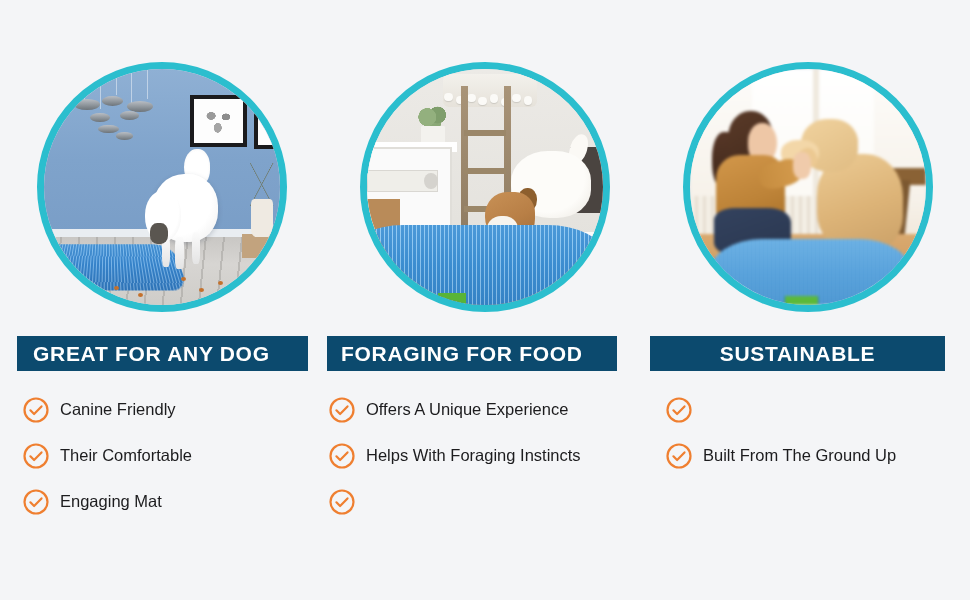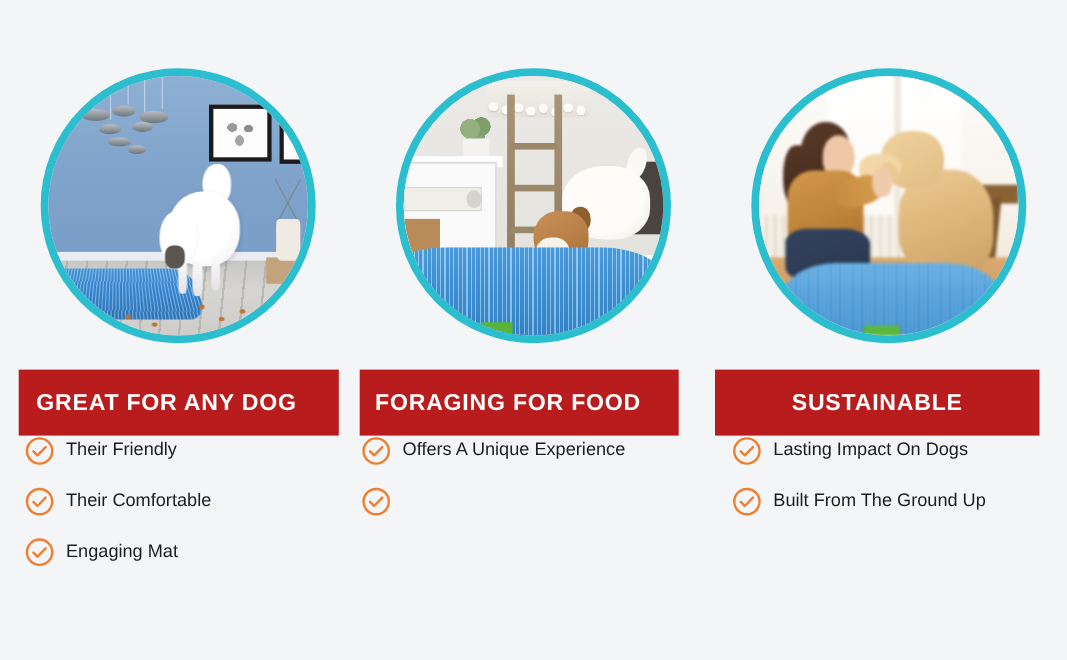--- a/index.html
+++ b/index.html
@@ -384,22 +384,22 @@
   .s3-tag {
     position: absolute; left: 40%; top: 96%; width: 14%; height: 5%;
     background: #5bb93a;
   }
   .blurred { filter: blur(1.6px); }
 
   
   .banner {
     position: absolute;
     top: 336px;
-    height: 60px;
-    background: #b91c1c;
+    height: 35px;
+    background: #0c4a6e;
     display: flex;
     align-items: center;
   }
   .banner-1 { left: 17px;  width: 291px; justify-content: flex-start; padding-left: 16px; }
   .banner-2 { left: 327px; width: 290px; justify-content: flex-start; padding-left: 14px; }
   .banner-3 { left: 650px; width: 295px; justify-content: center; }
 
   .banner-title {
     color: #ffffff;
     font-size: 21px;
@@ -584,21 +584,21 @@
   </div>
 
   <ul class="feature-list list-1">
     <li class="feature-item">
       <span class="check-icon">
         <svg viewBox="0 0 28 28">
             <circle cx="14" cy="14" r="11.5" fill="none" stroke="#ef7f30" stroke-width="2.2"></circle>
             <path d="M8.4 14.3l3.7 3.7 7.4-7.6" fill="none" stroke="#ef7f30" stroke-width="2.2" stroke-linecap="round" stroke-linejoin="round"></path>
           </svg>
       </span>
-      <span class="feature-text">Their Friendly</span>
+      <span class="feature-text">Canine Friendly</span>
     </li>
     <li class="feature-item">
       <span class="check-icon">
         <svg viewBox="0 0 28 28">
             <circle cx="14" cy="14" r="11.5" fill="none" stroke="#ef7f30" stroke-width="2.2"></circle>
             <path d="M8.4 14.3l3.7 3.7 7.4-7.6" fill="none" stroke="#ef7f30" stroke-width="2.2" stroke-linecap="round" stroke-linejoin="round"></path>
           </svg>
       </span>
       <span class="feature-text">Their Comfortable</span>
     </li>
@@ -623,32 +623,40 @@
       </span>
       <span class="feature-text">Offers A Unique Experience</span>
     </li>
     <li class="feature-item">
       <span class="check-icon">
         <svg viewBox="0 0 28 28">
             <circle cx="14" cy="14" r="11.5" fill="none" stroke="#ef7f30" stroke-width="2.2"></circle>
             <path d="M8.4 14.3l3.7 3.7 7.4-7.6" fill="none" stroke="#ef7f30" stroke-width="2.2" stroke-linecap="round" stroke-linejoin="round"></path>
           </svg>
       </span>
+      <span class="feature-text">Helps With Foraging Instincts</span>
+    </li>
+    <li class="feature-item">
+      <span class="check-icon">
+        <svg viewBox="0 0 28 28">
+            <circle cx="14" cy="14" r="11.5" fill="none" stroke="#ef7f30" stroke-width="2.2"></circle>
+            <path d="M8.4 14.3l3.7 3.7 7.4-7.6" fill="none" stroke="#ef7f30" stroke-width="2.2" stroke-linecap="round" stroke-linejoin="round"></path>
+          </svg>
+      </span>
     </li>
   </ul>
 
   <ul class="feature-list list-3">
     <li class="feature-item">
       <span class="check-icon">
         <svg viewBox="0 0 28 28">
             <circle cx="14" cy="14" r="11.5" fill="none" stroke="#ef7f30" stroke-width="2.2"></circle>
             <path d="M8.4 14.3l3.7 3.7 7.4-7.6" fill="none" stroke="#ef7f30" stroke-width="2.2" stroke-linecap="round" stroke-linejoin="round"></path>
           </svg>
       </span>
-      <span class="feature-text">Lasting Impact On Dogs</span>
     </li>
     <li class="feature-item">
       <span class="check-icon">
         <svg viewBox="0 0 28 28">
             <circle cx="14" cy="14" r="11.5" fill="none" stroke="#ef7f30" stroke-width="2.2"></circle>
             <path d="M8.4 14.3l3.7 3.7 7.4-7.6" fill="none" stroke="#ef7f30" stroke-width="2.2" stroke-linecap="round" stroke-linejoin="round"></path>
           </svg>
       </span>
       <span class="feature-text">Built From The Ground Up</span>
     </li>

